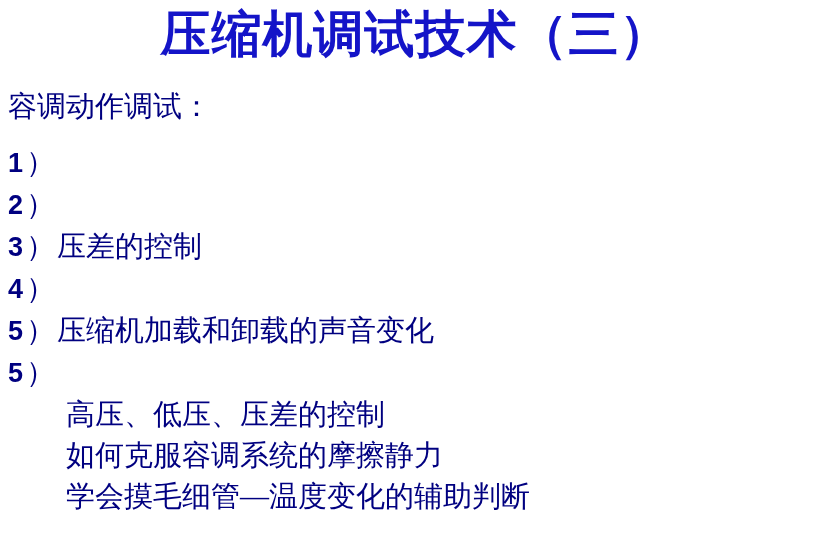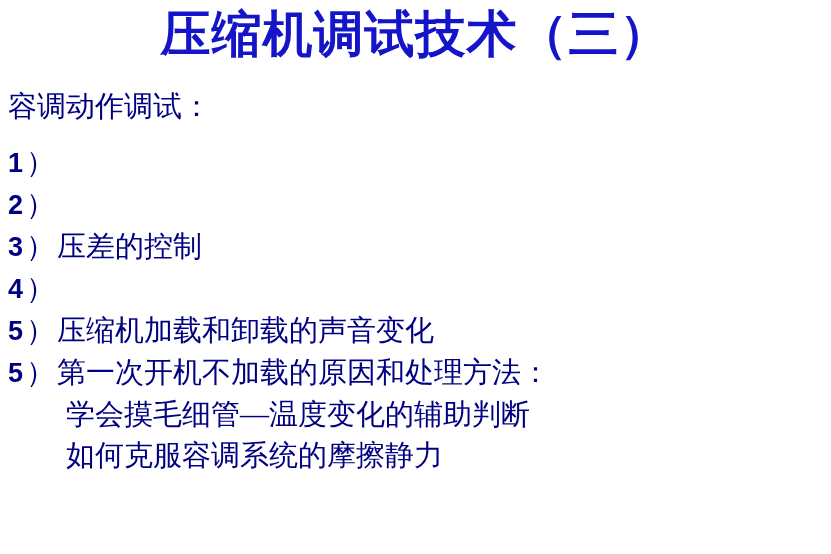--- a/index.html
+++ b/index.html
@@ -116,20 +116,20 @@
 
     <div class="item">
       <span class="num">5</span>
         <span class="paren">）</span>
         <span class="txt">压缩机加载和卸载的声音变化</span>
     </div>
 
     <div class="item">
       <span class="num">5</span>
         <span class="paren">）</span>
-        <span class="txt">第一次开机不加载的原因和处理方法：</span>
     </div>
 
+    <div class="sub">高压、低压、压差的控制</div>
+    <div class="sub">如何克服容调系统的摩擦静力</div>
     <div class="sub">学会摸毛细管—温度变化的辅助判断</div>
-    <div class="sub">如何克服容调系统的摩擦静力</div>
 
   </div>
 </div>
 
 </body></html>

